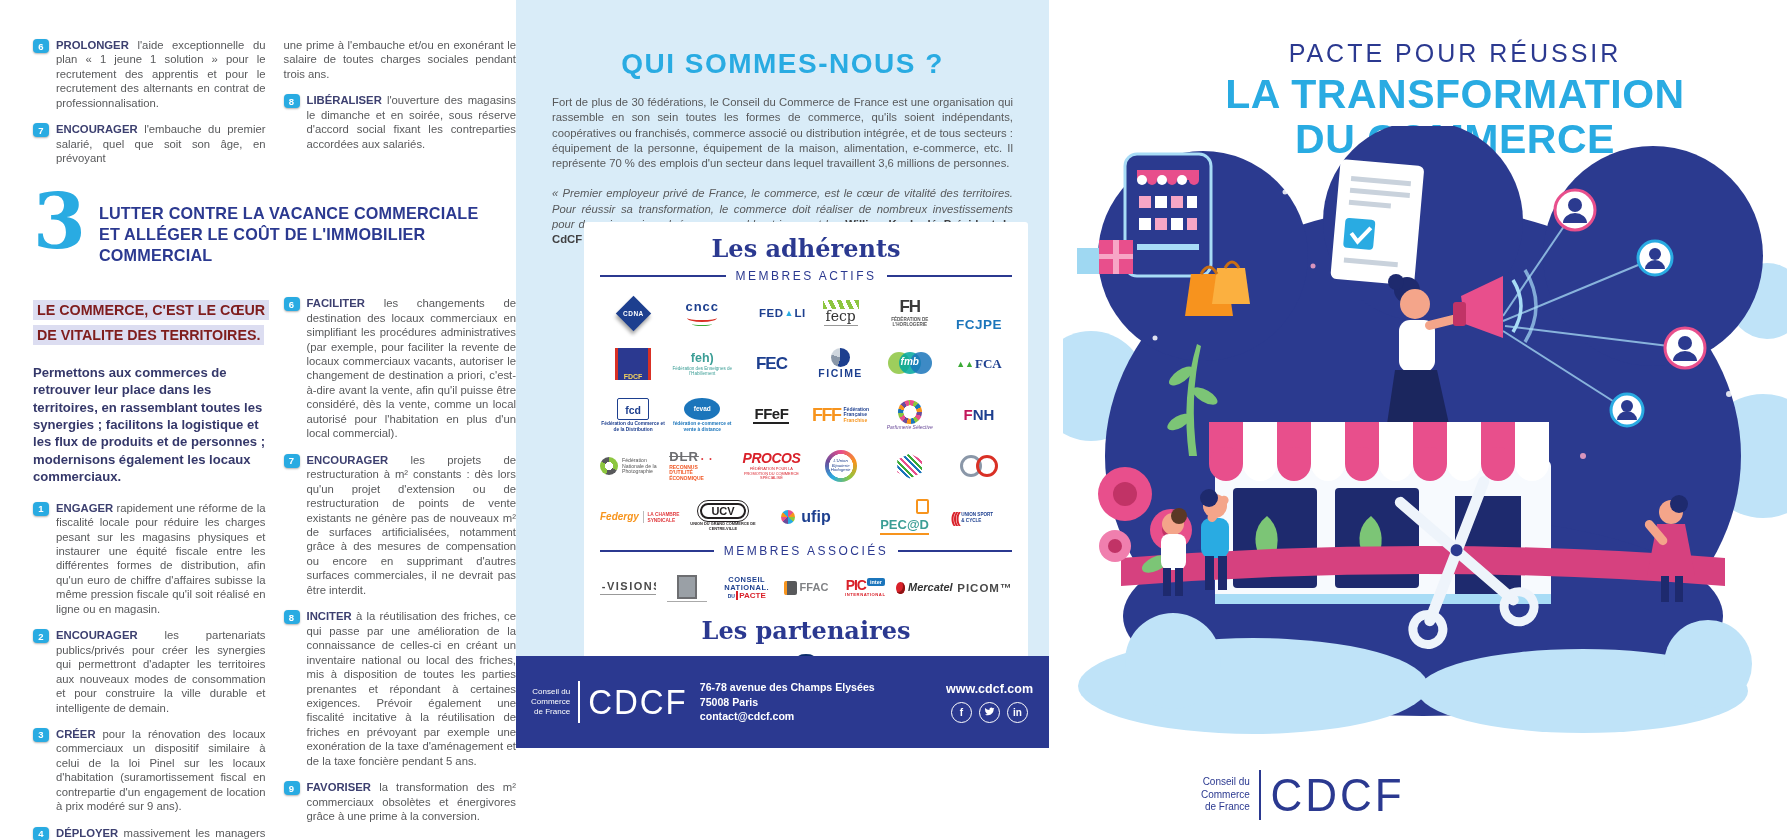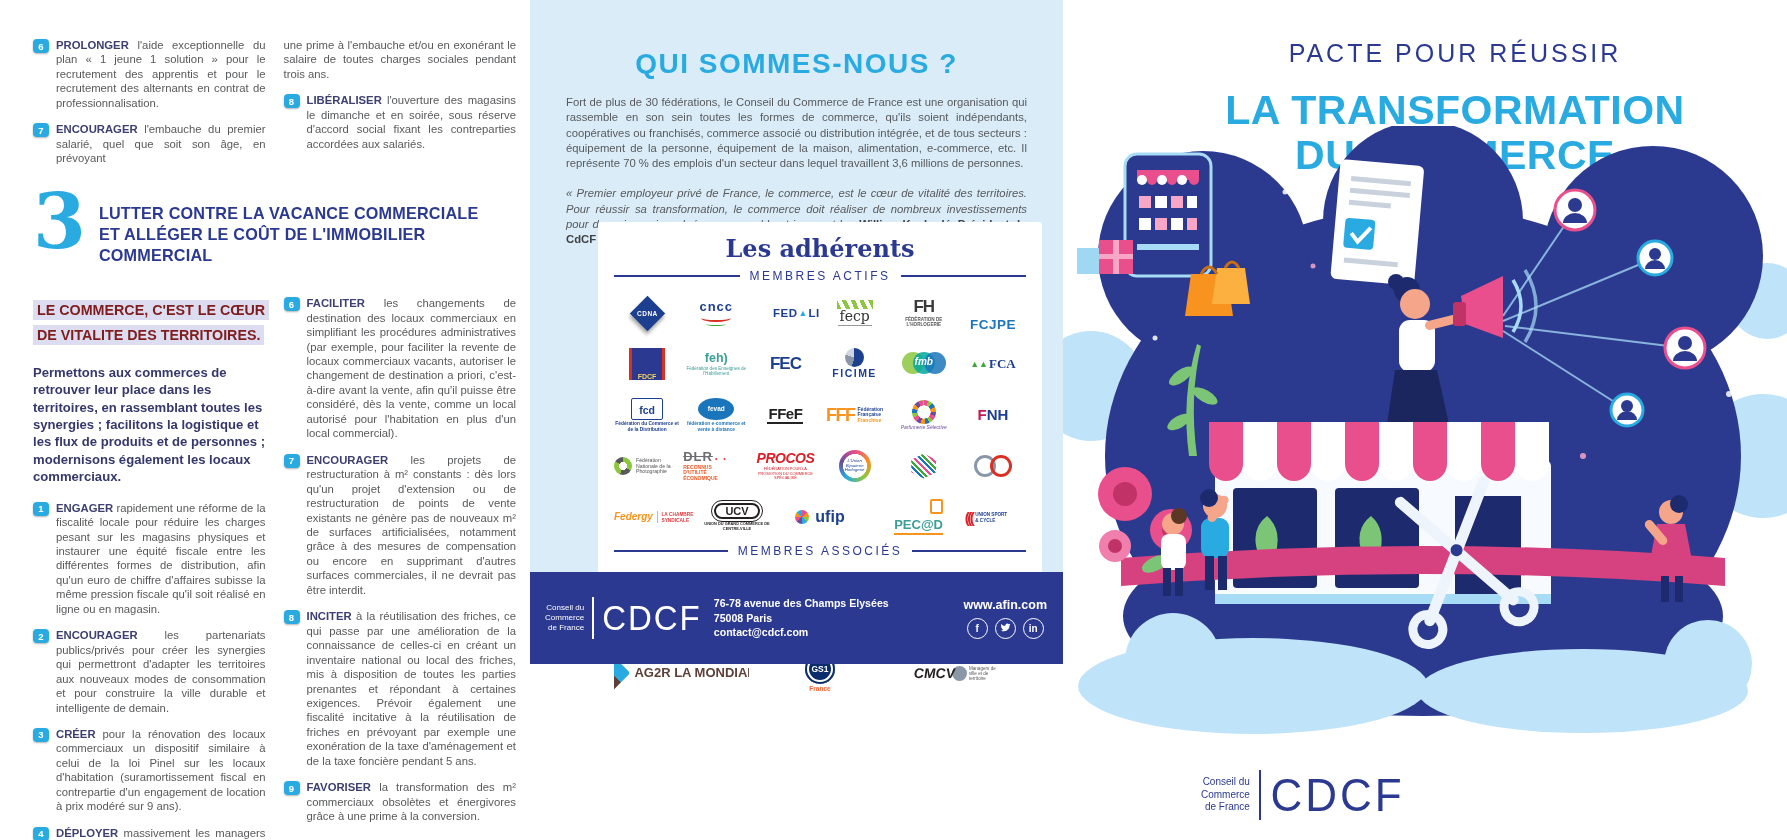--- a/index.html
+++ b/index.html
@@ -19,21 +19,21 @@
          box-shadow:0 1px 2px rgba(0,0,0,.3);}
   .sec3-head{display:flex;align-items:flex-start;gap:13px;margin:10px 0 16px;}
   .sec3-num{font-family:"DejaVu Serif",serif;font-weight:bold;font-size:76px;line-height:.9;color:#29ABE2;}
   .sec3-title{font-size:16.2px;font-weight:bold;color:#2B3990;line-height:1.32;margin-top:15px;letter-spacing:.2px;}
   .hl-wrap{margin:2px 0 13px;line-height:1.55;}
   .highlight{display:inline;background:#DCDDF1;color:#7f1d1d;font-weight:bold;font-size:14.3px;
              padding:2px 4px;-webkit-box-decoration-break:clone;box-decoration-break:clone;}
   .intro{font-size:13.1px;font-weight:bold;color:#35386A;line-height:1.33;margin:16px 0 15px;}
 
   
-  .panel-mid{position:absolute;left:530px;top:0;width:533px;height:664px;background:#D9ECF8;box-sizing:border-box;}
+  .panel-mid{position:absolute;left:516px;top:0;width:533px;height:748px;background:#D9ECF8;box-sizing:border-box;}
   .mid-title{margin:48px 0 0;text-align:center;color:#29ABE2;font-size:28px;font-weight:bold;letter-spacing:1.5px;}
   .mid-p{margin:15px 36px 0;font-size:11.3px;line-height:1.35;color:#58595B;text-align:justify;}
   .mid-quote i{font-style:italic;}
   .mid-quote b{font-style:normal;color:#414042;}
 
   .card{position:absolute;left:68px;top:222px;width:444px;height:524px;background:#fff;border-radius:3px;
         padding:8px 16px;box-sizing:border-box;}
   .serif-title{font-family:"DejaVu Serif",serif;font-weight:bold;color:#2B3990;font-size:24px;text-align:center;margin:4px 0 6px;}
   .divider{display:flex;align-items:center;gap:10px;color:#2B3990;font-size:12px;letter-spacing:2.5px;margin:2px 0 6px;}
   .divider::before,.divider::after{content:"";flex:1;height:1.2px;background:#2B3990;}
@@ -182,21 +182,21 @@
   .addr{font-size:10.6px;font-weight:bold;line-height:1.4;flex:1;min-width:0;}
   .webcol{display:flex;flex-direction:column;align-items:center;gap:6px;flex:none;padding-right:4px;}
   .site{font-weight:bold;font-size:12.5px;}
   .socials{display:flex;gap:7px;}
   .soc{width:21px;height:21px;border:1.6px solid #fff;border-radius:50%;display:flex;align-items:center;
         justify-content:center;font-size:10px;font-weight:bold;box-sizing:border-box;}
 
   
   .panel-right{position:absolute;left:1063px;top:0;width:724px;height:840px;background:#fff;overflow:hidden;}
   .rp-title{position:absolute;top:40px;left:100px;right:40px;text-align:center;line-height:1.1;}
-  .rp-t1{color:#2B3990;font-size:25px;letter-spacing:3px;margin-bottom:20px;}
+  .rp-t1{color:#2B3990;font-size:25px;letter-spacing:3px;margin-bottom:4px;}
   .rp-t2{color:#29ABE2;font-size:41px;font-weight:bold;letter-spacing:.5px;}
   .rp-svg{position:absolute;top:126px;left:0;}
   .rp-logo{position:absolute;left:138px;bottom:20px;display:flex;align-items:center;gap:9px;color:#2B3990;}
   .rp-logo .org{font-size:10px;line-height:1.25;text-align:right;}
   .rp-logo .vbar{width:2.5px;height:50px;background:#2B3990;}
   .rp-logo .word{font-size:44px;letter-spacing:3px;color:#2B3990;transform:scaleY(1.05);}
 </style>
 </head>
 <body>
 
@@ -504,21 +504,21 @@
         <div class="org"><span>Conseil du</span><br><span>Commerce</span><br><span>de France</span></div>
         <div class="vbar"></div>
         <div class="word">CDCF</div>
       </div>
       <div class="addr">
         <span>76-78 avenue des Champs Elysées</span><br>
         <span>75008 Paris</span><br>
         <span>contact@cdcf.com</span>
       </div>
       <div class="webcol">
-        <div class="site">www.afin.com</div>
+        <div class="site">www.cdcf.com</div>
         <div class="socials">
           <div class="soc">f</div>
           <div class="soc">
             <svg width="11" height="10" viewBox="0 0 12 10">
                 <path d="M11.5 1.3c-.4.2-.9.3-1.3.4.5-.3.8-.7 1-1.3-.5.3-1 .5-1.5.6C9.2.5 8.6.2 8 .2 6.8.2 5.9 1.1 5.9 2.3c0 .2 0 .4.1.5C4 2.7 2.4 1.9 1.3.6c-.2.3-.3.7-.3 1.1 0 .7.4 1.4 1 1.8-.4 0-.7-.1-1-.3 0 1 .7 1.9 1.7 2.1-.3.1-.6.1-.9 0 .3.8 1 1.4 2 1.5-.8.6-1.8.9-2.8.8 1 .6 2.1 1 3.3 1 4 0 6.2-3.3 6.2-6.2v-.3c.4-.3.8-.7 1-1.1z" fill="#fff"></path>
               </svg>
           </div>
           <div class="soc">in</div>
         </div>
       </div>

